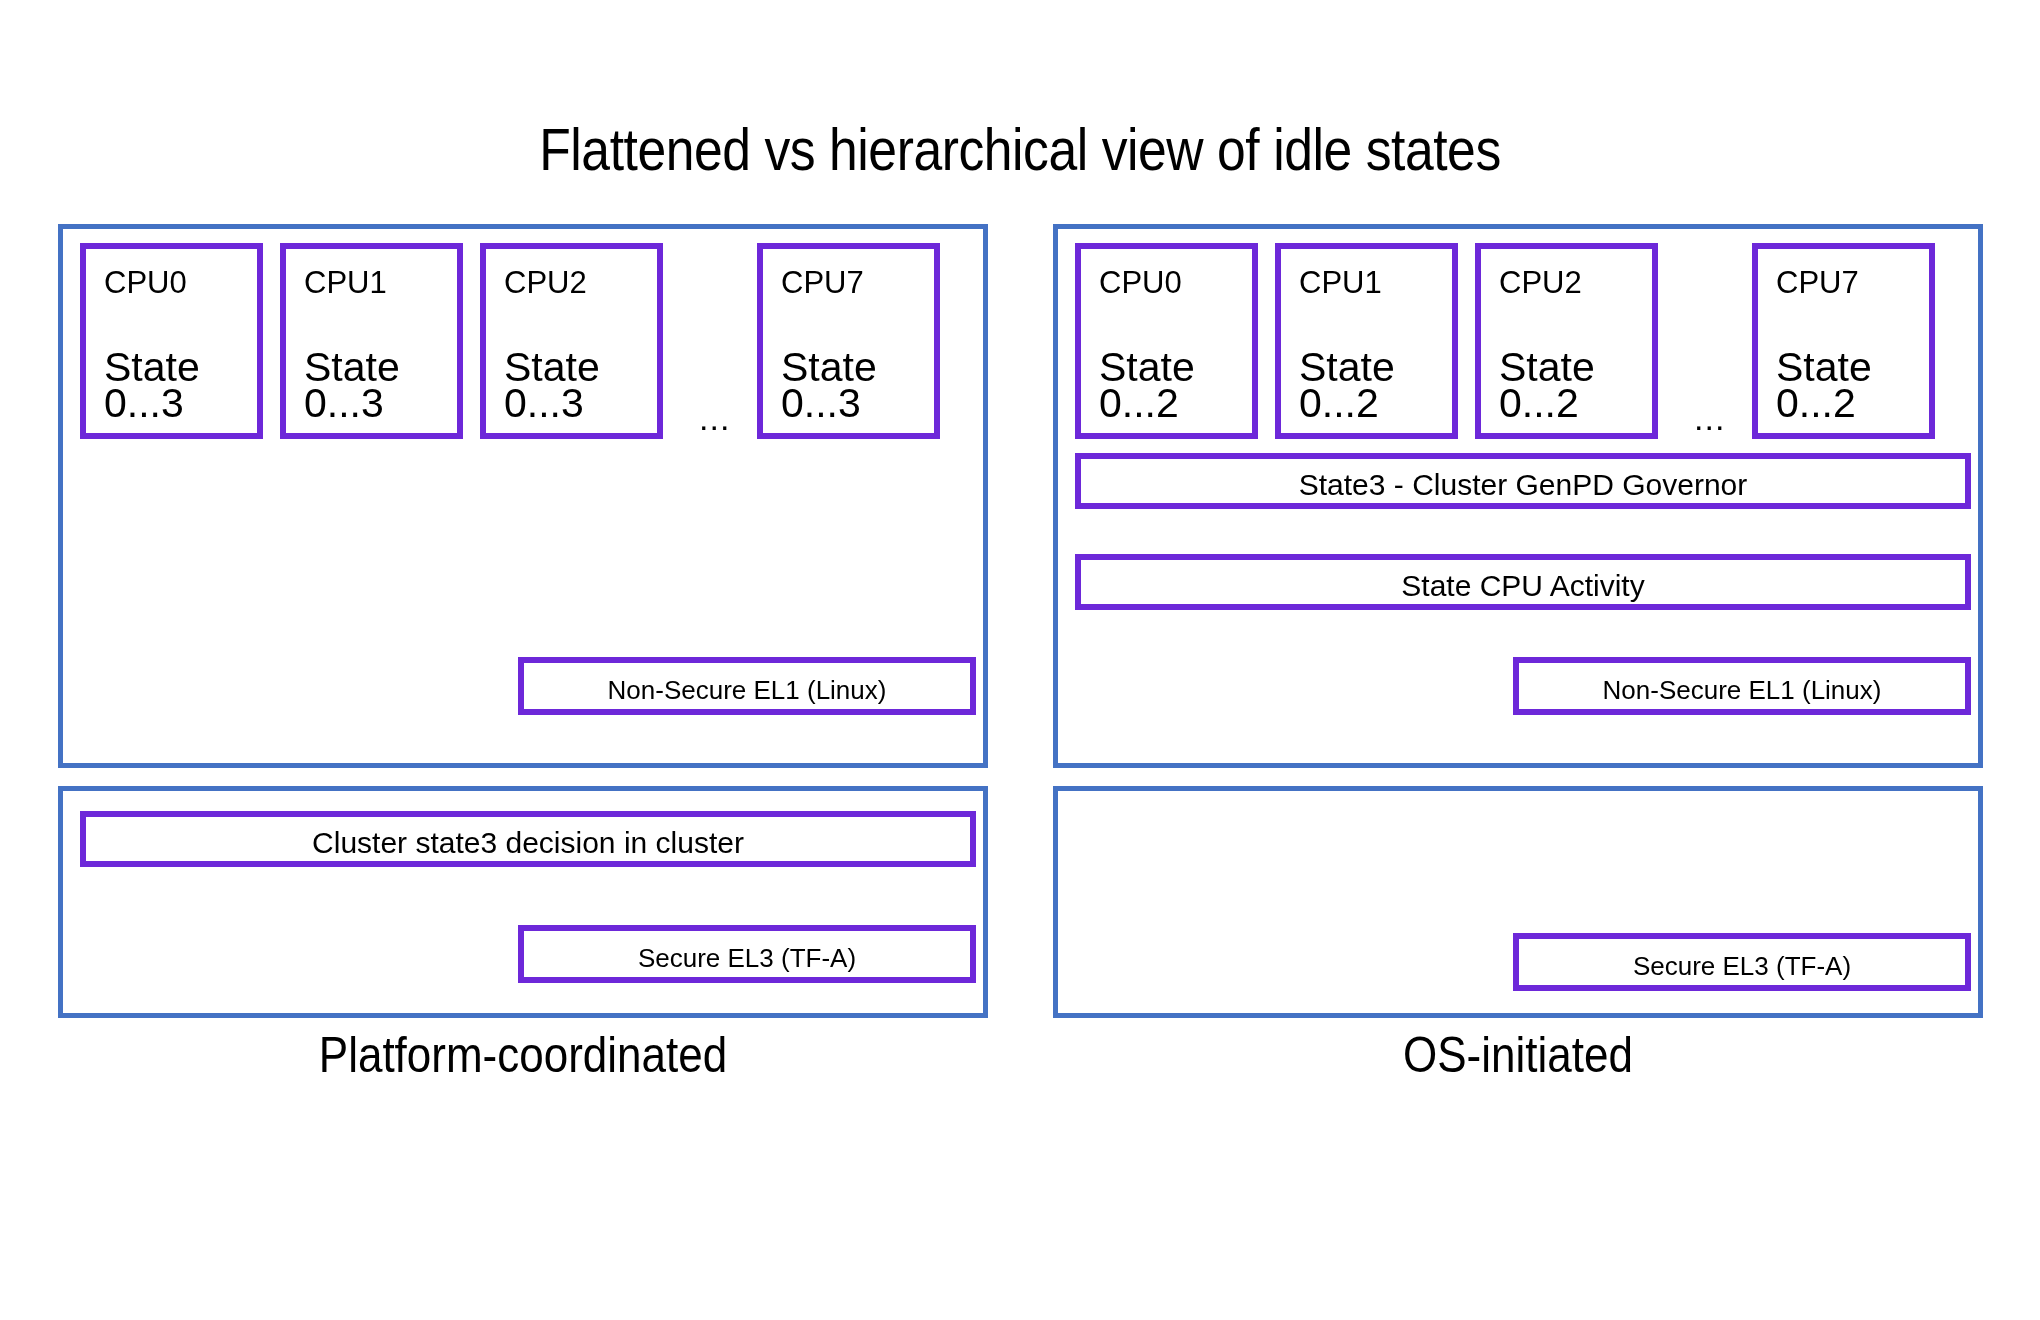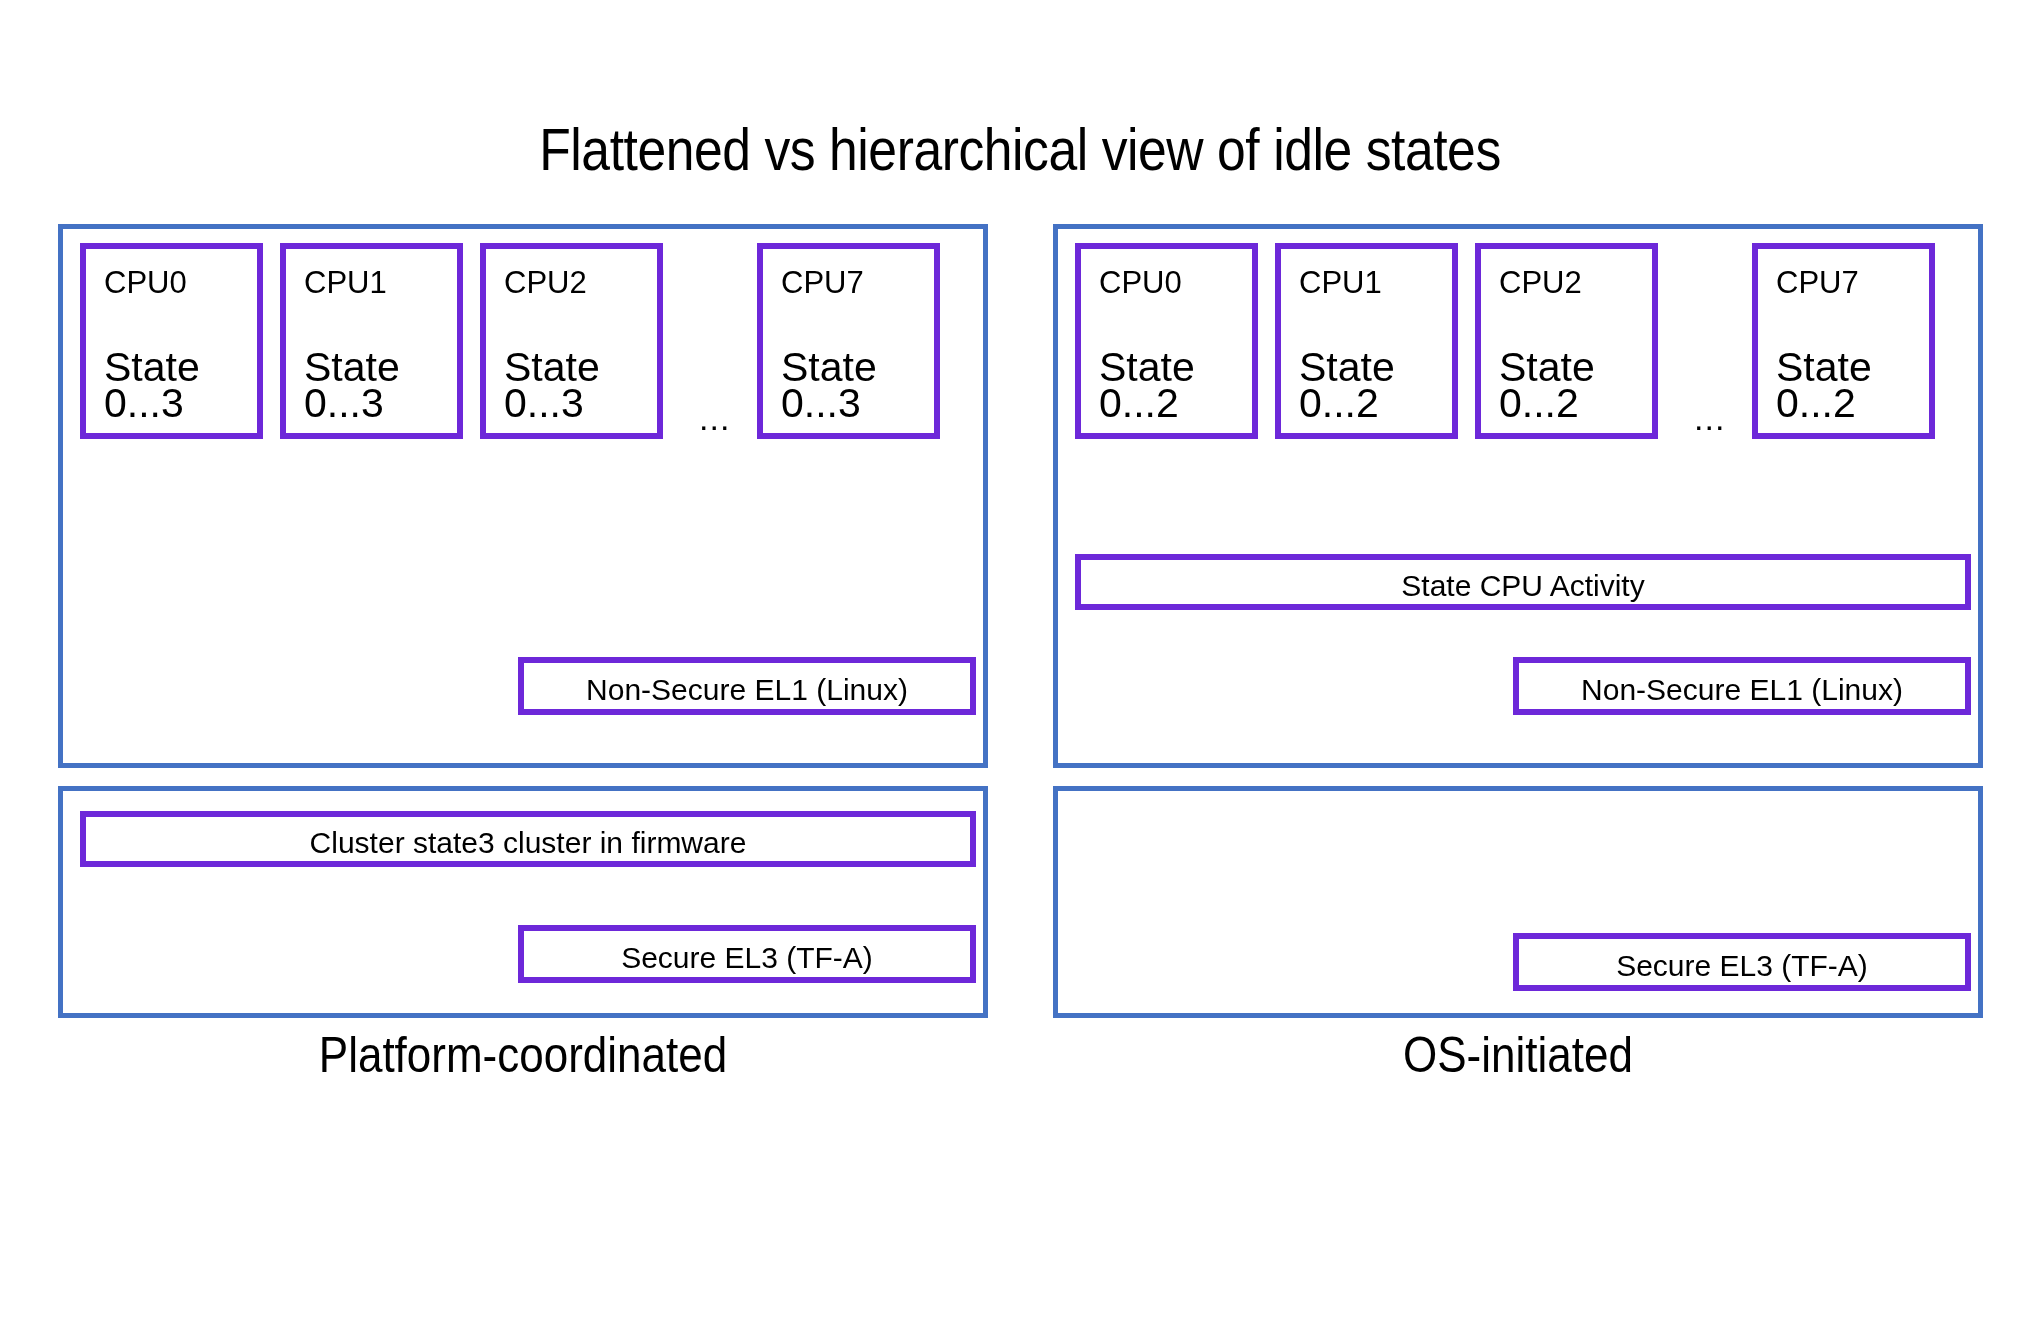--- a/index.html
+++ b/index.html
@@ -101,21 +101,21 @@
     font-size: 30px;
     line-height: 52px;
     white-space: nowrap;
   }
   .bar-wide  { left: 17px; width: 896px; }
 
   
   .tagbox {
     height: 58px;
     text-align: center;
-    font-size: 30px;
+    font-size: 26px;
     line-height: 54px;
     white-space: nowrap;
   }
 
   
   .caption {
     position: absolute;
     font-family: "Liberation Sans Narrow", "Liberation Sans", sans-serif;
     font-size: 50px;
     line-height: 54px;
@@ -157,21 +157,21 @@
     <div class="cpu-name">CPU7</div>
     <div class="cpu-state">State
 0...3</div>
   </div>
 
 
   <div class="box tagbox" style="left:455px; top:428px; width:458px;">Non-Secure EL1 (Linux)</div>
 </div>
 
 <div class="panel" id="panel-bottom-left">
-  <div class="box bar bar-wide" style="top:20px;">Cluster state3 cluster in firmware</div>
+  <div class="box bar bar-wide" style="top:20px;">Cluster state3 decision in cluster</div>
 
   <div class="box tagbox" style="left:455px; top:134px; width:458px;">Secure EL3 (TF-A)</div>
 </div>
 
 <div class="panel" id="panel-top-right">
 
   <div class="box cpu-box cpu-0">
     <div class="cpu-name">CPU0</div>
     <div class="cpu-state">State
 0...2</div>
@@ -190,20 +190,21 @@
   </div>
 
   <div class="ellipsis ellipsis-top">...</div>
 
   <div class="box cpu-box cpu-7">
     <div class="cpu-name">CPU7</div>
     <div class="cpu-state">State
 0...2</div>
   </div>
 
+  <div class="box bar bar-wide" style="top:224px;">State3 - Cluster GenPD Governor</div>
 
   <div class="box bar bar-wide" style="top:325px;">State CPU Activity</div>
 
   <div class="box tagbox" style="left:455px; top:428px; width:458px;">Non-Secure EL1 (Linux)</div>
 </div>
 
 <div class="panel" id="panel-bottom-right">
 
   <div class="box tagbox" style="left:455px; top:142px; width:458px;">Secure EL3 (TF-A)</div>
 </div>

